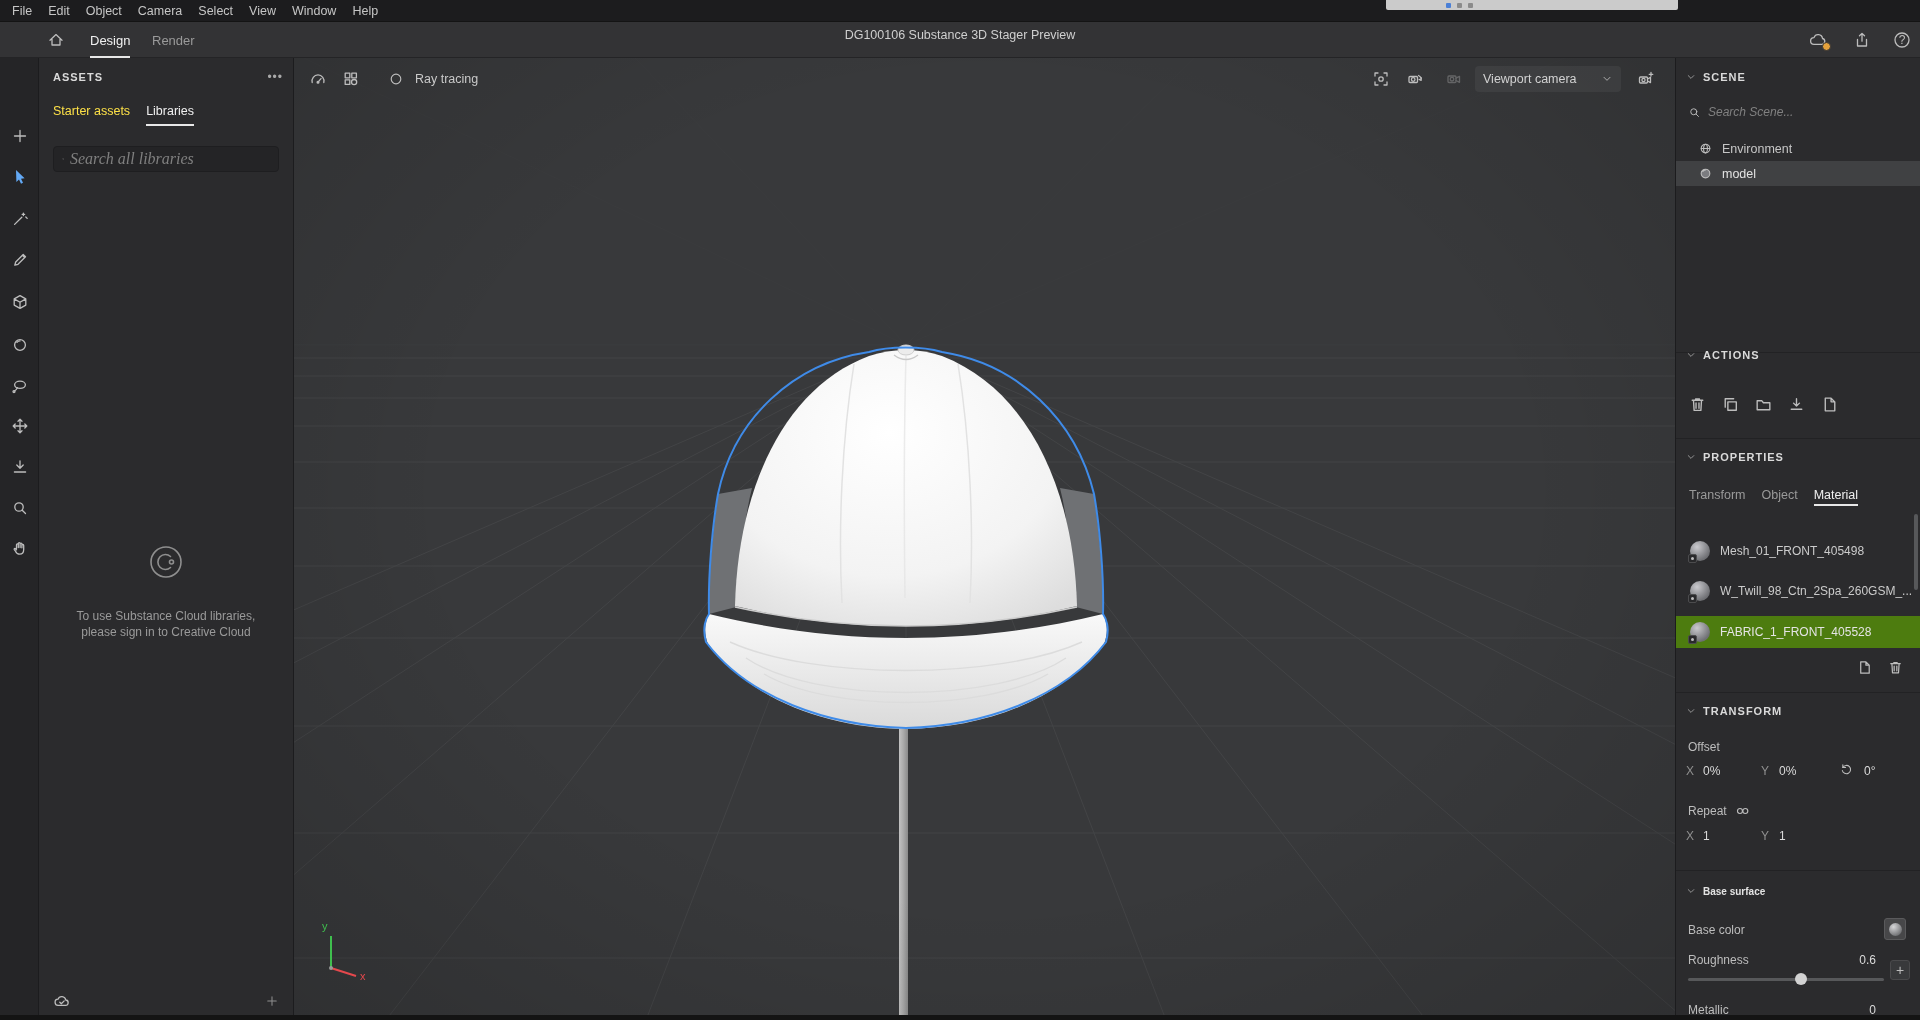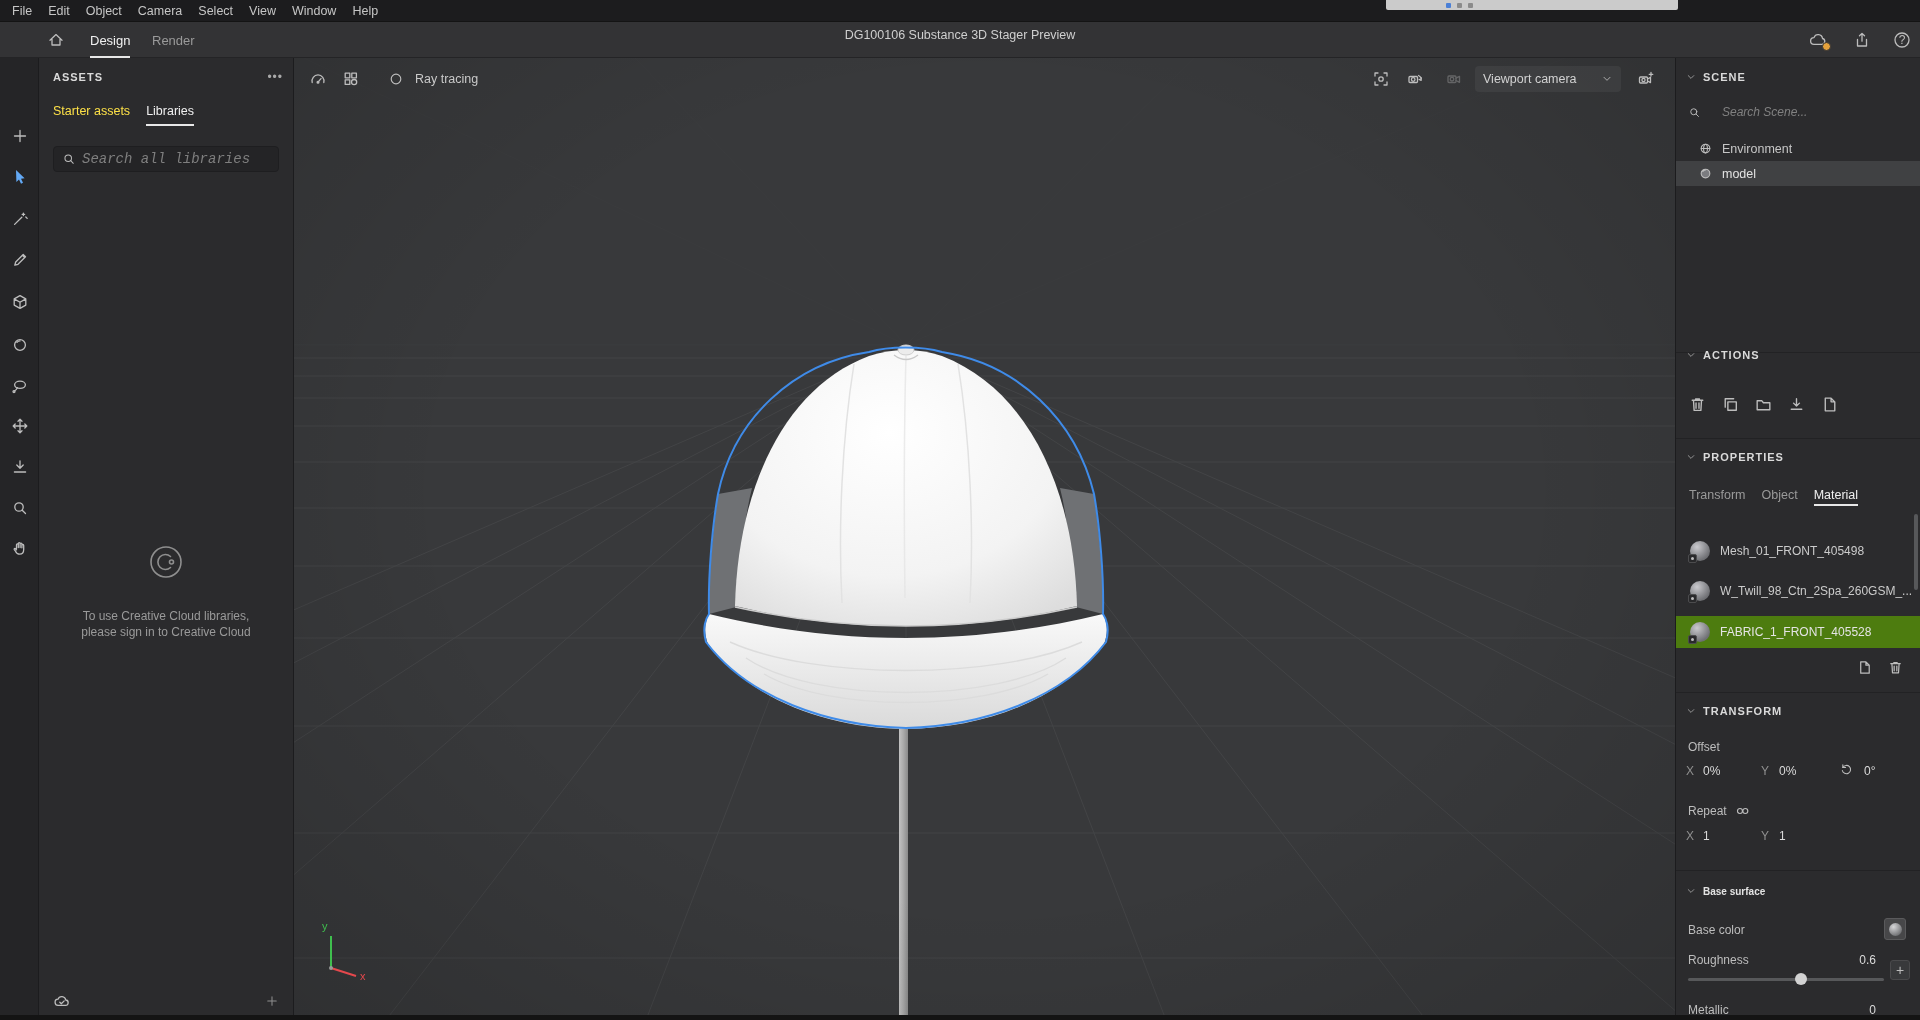--- a/index.html
+++ b/index.html
@@ -37,21 +37,21 @@
   
   .assets{position:absolute;top:58px;left:39px;width:255px;bottom:0;background:#2b2b2d;border-right:1px solid #1c1c1e;z-index:10}
   .assets-head{position:absolute;top:8px;left:14px;right:10px;height:22px;display:flex;align-items:center;justify-content:space-between}
   .assets-title{font-size:11px;font-weight:bold;letter-spacing:1px;color:#dadada}
   .dots{color:#a9a9a9;font-size:12px;letter-spacing:1px;cursor:pointer}
   .assets-tabs{position:absolute;top:40px;left:14px;height:26px;display:flex;gap:16px}
   .atab{font-size:12.5px;color:#fde047;position:relative;display:flex;align-items:center;cursor:pointer}
   .atab.active{color:#f0f0f0}
   .atab.active::after{content:"";position:absolute;left:0;right:0;bottom:-2px;height:2px;background:#e8e8e8}
   .search-box{position:absolute;top:88px;left:14px;right:14px;height:26px;background:#242426;border:1px solid #1e1e20;border-radius:4px;display:flex;align-items:center;padding:0 8px;gap:6px}
-  .search-box input{flex:1;background:transparent;border:none;outline:none;font-size:14px;color:#d5d5d5;font-family:Liberation Mono, monospace}
+  .search-box input{flex:1;background:transparent;border:none;outline:none;font-size:16px;color:#d5d5d5;font-family:Liberation Serif, serif}
   .search-box input::placeholder{color:#7f7f7f;font-style:italic}
   .cc-block{position:absolute;top:482px;left:0;right:0;text-align:center;color:#9a9a9a;font-size:12px;line-height:16px}
   .cc-block svg{margin:0 auto 24px auto}
   .assets-foot{position:absolute;bottom:6px;left:14px;right:14px;height:26px;display:flex;align-items:center;justify-content:space-between}
 
   
   .viewport{position:absolute;top:58px;left:294px;width:1381px;bottom:0;background:#38393b;overflow:hidden;z-index:5}
   .vignette{position:absolute;inset:0;background:radial-gradient(ellipse at 50% 45%, rgba(0,0,0,0) 55%, rgba(0,0,0,0.16) 100%);pointer-events:none}
   .vp-topbar{position:absolute;top:0;left:0;right:0;height:40px;z-index:6}
   .vpi{position:absolute;top:9px;width:24px;height:24px;display:flex;align-items:center;justify-content:center;cursor:pointer}
@@ -59,21 +59,21 @@
   .cam-dd{position:absolute;top:8px;left:1181px;width:146px;height:26px;background:rgba(255,255,255,0.05);border-radius:4px;display:flex;align-items:center;justify-content:space-between;padding:0 8px;cursor:pointer}
   .cam-dd span{font-size:12.5px;color:#d2d2d2}
   .axis-label{position:absolute;font-size:11px;z-index:7}
 
   
   .rightpanel{position:absolute;top:58px;left:1675px;width:245px;bottom:0;background:#2b2b2d;border-left:1px solid #1c1c1e;z-index:10}
   .rp{position:absolute;left:0;right:0}
   .sec-h{display:flex;align-items:center;gap:7px;padding-left:10px;font-size:11px;font-weight:bold;letter-spacing:1px;color:#dadada;height:22px;cursor:pointer}
   .sec-h2{display:flex;align-items:center;gap:7px;padding-left:10px;font-size:10px;font-weight:700;color:#e3e3e3;height:22px;cursor:pointer}
   .divider{position:absolute;left:0;right:0;height:1px;background:#222224}
-  .scene-search{display:flex;align-items:center;gap:21px;padding-left:12px;height:24px}
+  .scene-search{display:flex;align-items:center;gap:7px;padding-left:12px;height:24px}
   .scene-search input{flex:1;background:transparent;border:none;outline:none;font-size:12px;color:#d5d5d5;font-family:inherit;margin-right:10px}
   .scene-search input::placeholder{color:#818181;font-style:italic}
   .srow{display:flex;align-items:center;gap:9px;padding-left:22px;height:25px;font-size:12.5px;color:#c6c6c6;cursor:pointer}
   .srow.selected{background:#404143;color:#e2e2e2}
   .act-icons{display:flex;align-items:center;gap:14px;padding-left:12px;height:26px}
   .act-icons>div{cursor:pointer}
   .ptabs{display:flex;align-items:center;gap:16px;padding-left:13px;height:26px}
   .ptab{font-size:12.5px;color:#9a9a9a;position:relative;cursor:pointer}
   .ptab.active{color:#f0f0f0}
   .ptab.active::after{content:"";position:absolute;left:0;right:0;bottom:-4px;height:2px;background:#e8e8e8}
@@ -225,21 +225,21 @@
           <path d="M11.2 11.2l3.3 3.3"></path>
         </svg>
       <input placeholder="Search all libraries" style="">
     </div>
     <div class="cc-block">
       <svg width="44" height="44" viewBox="0 0 44 44" fill="none" stroke="#8f8f8f" stroke-width="1.6" stroke-linecap="round">
         <circle cx="22" cy="22" r="15"></circle>
         <path d="M26.5 16.5a7.5 7.5 0 1 0 0 11"></path>
         <circle cx="27.5" cy="22" r="2"></circle>
       </svg>
-      <div>To use Creative Cloud libraries,</div>
+      <div>To use Substance Cloud libraries,</div>
       <div>please sign in to Creative Cloud</div>
     </div>
     <div class="assets-foot">
       <svg class="ic" width="18" height="16" viewBox="0 0 18 16" style="cursor:pointer">
           <path d="M5.4 12.4h6.8a2.7 2.7 0 0 0 .5-5.4A4 4 0 0 0 5 6.2a3 3 0 0 0 .4 6.2z"></path>
           <path d="M6.8 9.3l1.5 1.5 2.9-2.9"></path>
         </svg>
       <svg class="ic" width="14" height="14" viewBox="0 0 18 18" style="cursor:pointer;stroke:#8f8f8f">
           <path d="M9 3.5v11M3.5 9h11"></path>
         </svg>

